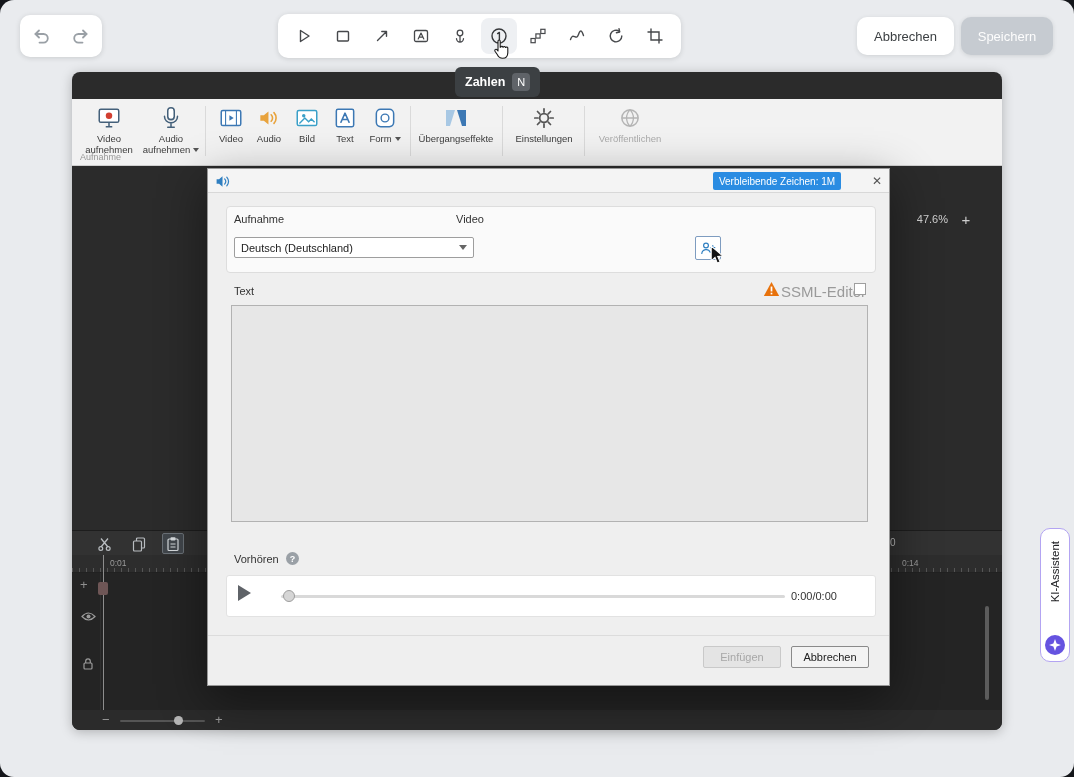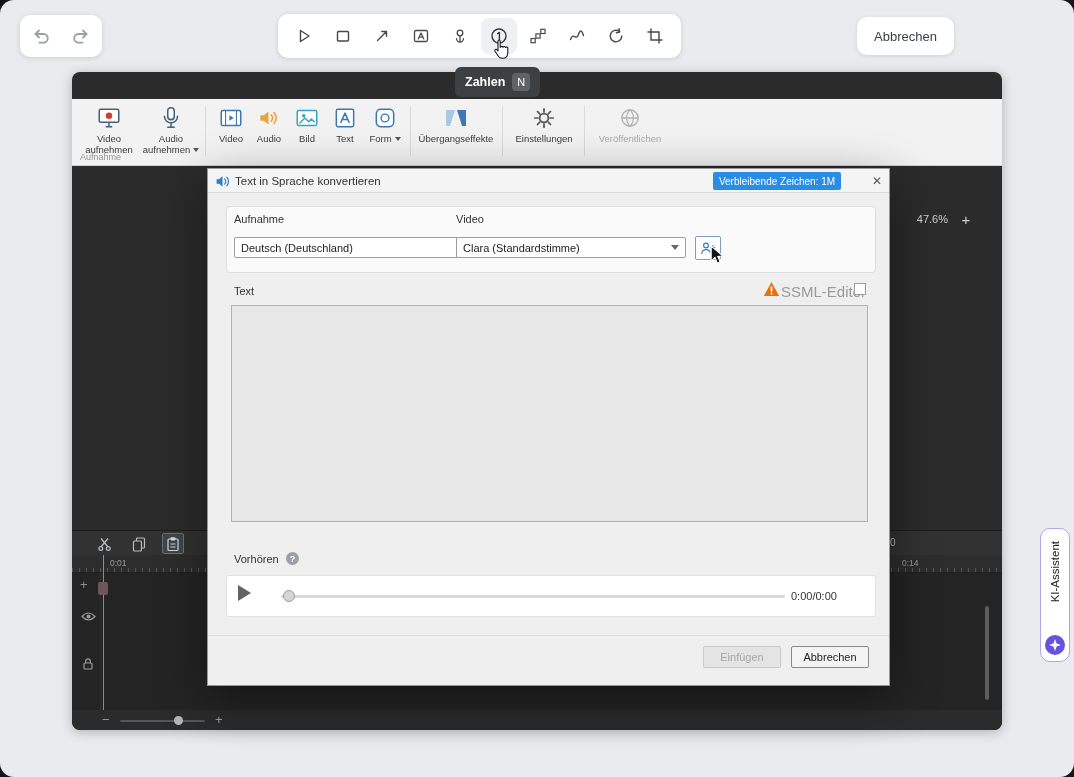--- a/index.html
+++ b/index.html
@@ -176,20 +176,21 @@
     <span class="tt-key">N</span>
   </div>
 
   <div class="cursor" style="left:492px;top:38px">
     <svg width="17" height="22" viewBox="0 0 17 22">
         <path d="M6 3 c0-1.4 2.2-1.4 2.2 0 V9.2 h0.5 c0-1.2 2.2-1.2 2.2 0 h0.5 c0.1-1 2-0.8 2 0.3 h0.5 c0.3-0.8 1.9-0.5 1.9 0.6 V14.5 c0 3.6-1.8 5.8-5.2 5.8 c-2.9 0-4.1-1.2-5.2-3.5 L3 13.2 c-0.9-1.7 1.2-2.7 2.2-1.3 L6 13 Z" fill="#fff" stroke="#1a1a1a" stroke-width="1.1" stroke-linejoin="round"></path>
       </svg>
   </div>
 
   <button class="tb-action tb-cancel">Abbrechen</button>
+  <button class="tb-action tb-save">Speichern</button>
 
   <div class="app-window">
 
 
     <div class="ribbon">
 
       <div class="rb-item" style="left:8px;width:58px">
         <div class="rb-icon">
           <svg width="26" height="26" viewBox="0 0 24 24">
               <rect x="3" y="4" width="18" height="12" rx="1.5" fill="#fff" stroke="#44607a" stroke-width="1.4"></rect>
@@ -361,38 +362,33 @@
       <button class="bz-btn" style="left:143px">+</button>
     </div>
   </div>
 
   <div class="dialog">
     <div class="dlg-titlebar">
       <svg class="abs" style="left:7px;top:5px" width="15" height="15" viewBox="0 0 14 14">
           <path d="M1.5 5 v4 h2.3 L7 11.8 V2.2 L3.8 5 Z" fill="#2f7fc1"></path>
           <path d="M9 4.6 a3.6 3.6 0 0 1 0 4.8 M11 3 a6.3 6.3 0 0 1 0 8" fill="none" stroke="#2f7fc1" stroke-width="1.1" stroke-linecap="round"></path>
         </svg>
-      <span class="dlg-title">Text in Sprache konvertieren</span>
       <span class="dlg-badge">Verbleibende Zeichen: 1M</span>
       <button class="dlg-close">✕</button>
     </div>
 
     <div class="form-panel"></div>
 
     <span class="fld-label" style="left:26px;top:44px">Aufnahme</span>
     <div class="select" style="left:26px;top:68px;width:240px">
       <span>Deutsch (Deutschland)</span>
       <span class="chev"></span>
     </div>
 
     <span class="fld-label" style="left:248px;top:44px">Video</span>
-    <div class="select" style="left:248px;top:68px;width:230px">
-      <span>Clara (Standardstimme)</span>
-      <span class="chev"></span>
-    </div>
 
     <button class="person-btn">
       <svg width="16" height="14" viewBox="0 0 16 13">
           <circle cx="6" cy="4" r="2.4" fill="none" stroke="#2f7fc1" stroke-width="1.2"></circle>
           <path d="M1.8 12 a4.4 4.4 0 0 1 8.4-1.3" fill="none" stroke="#2f7fc1" stroke-width="1.2" stroke-linecap="round"></path>
           <path d="M10.8 6.2 h4 M12.8 4.2 v4" stroke="#2f7fc1" stroke-width="1.2" stroke-linecap="round"></path>
         </svg>
     </button>
 
     <div class="cursor" style="left:502px;top:76px">

